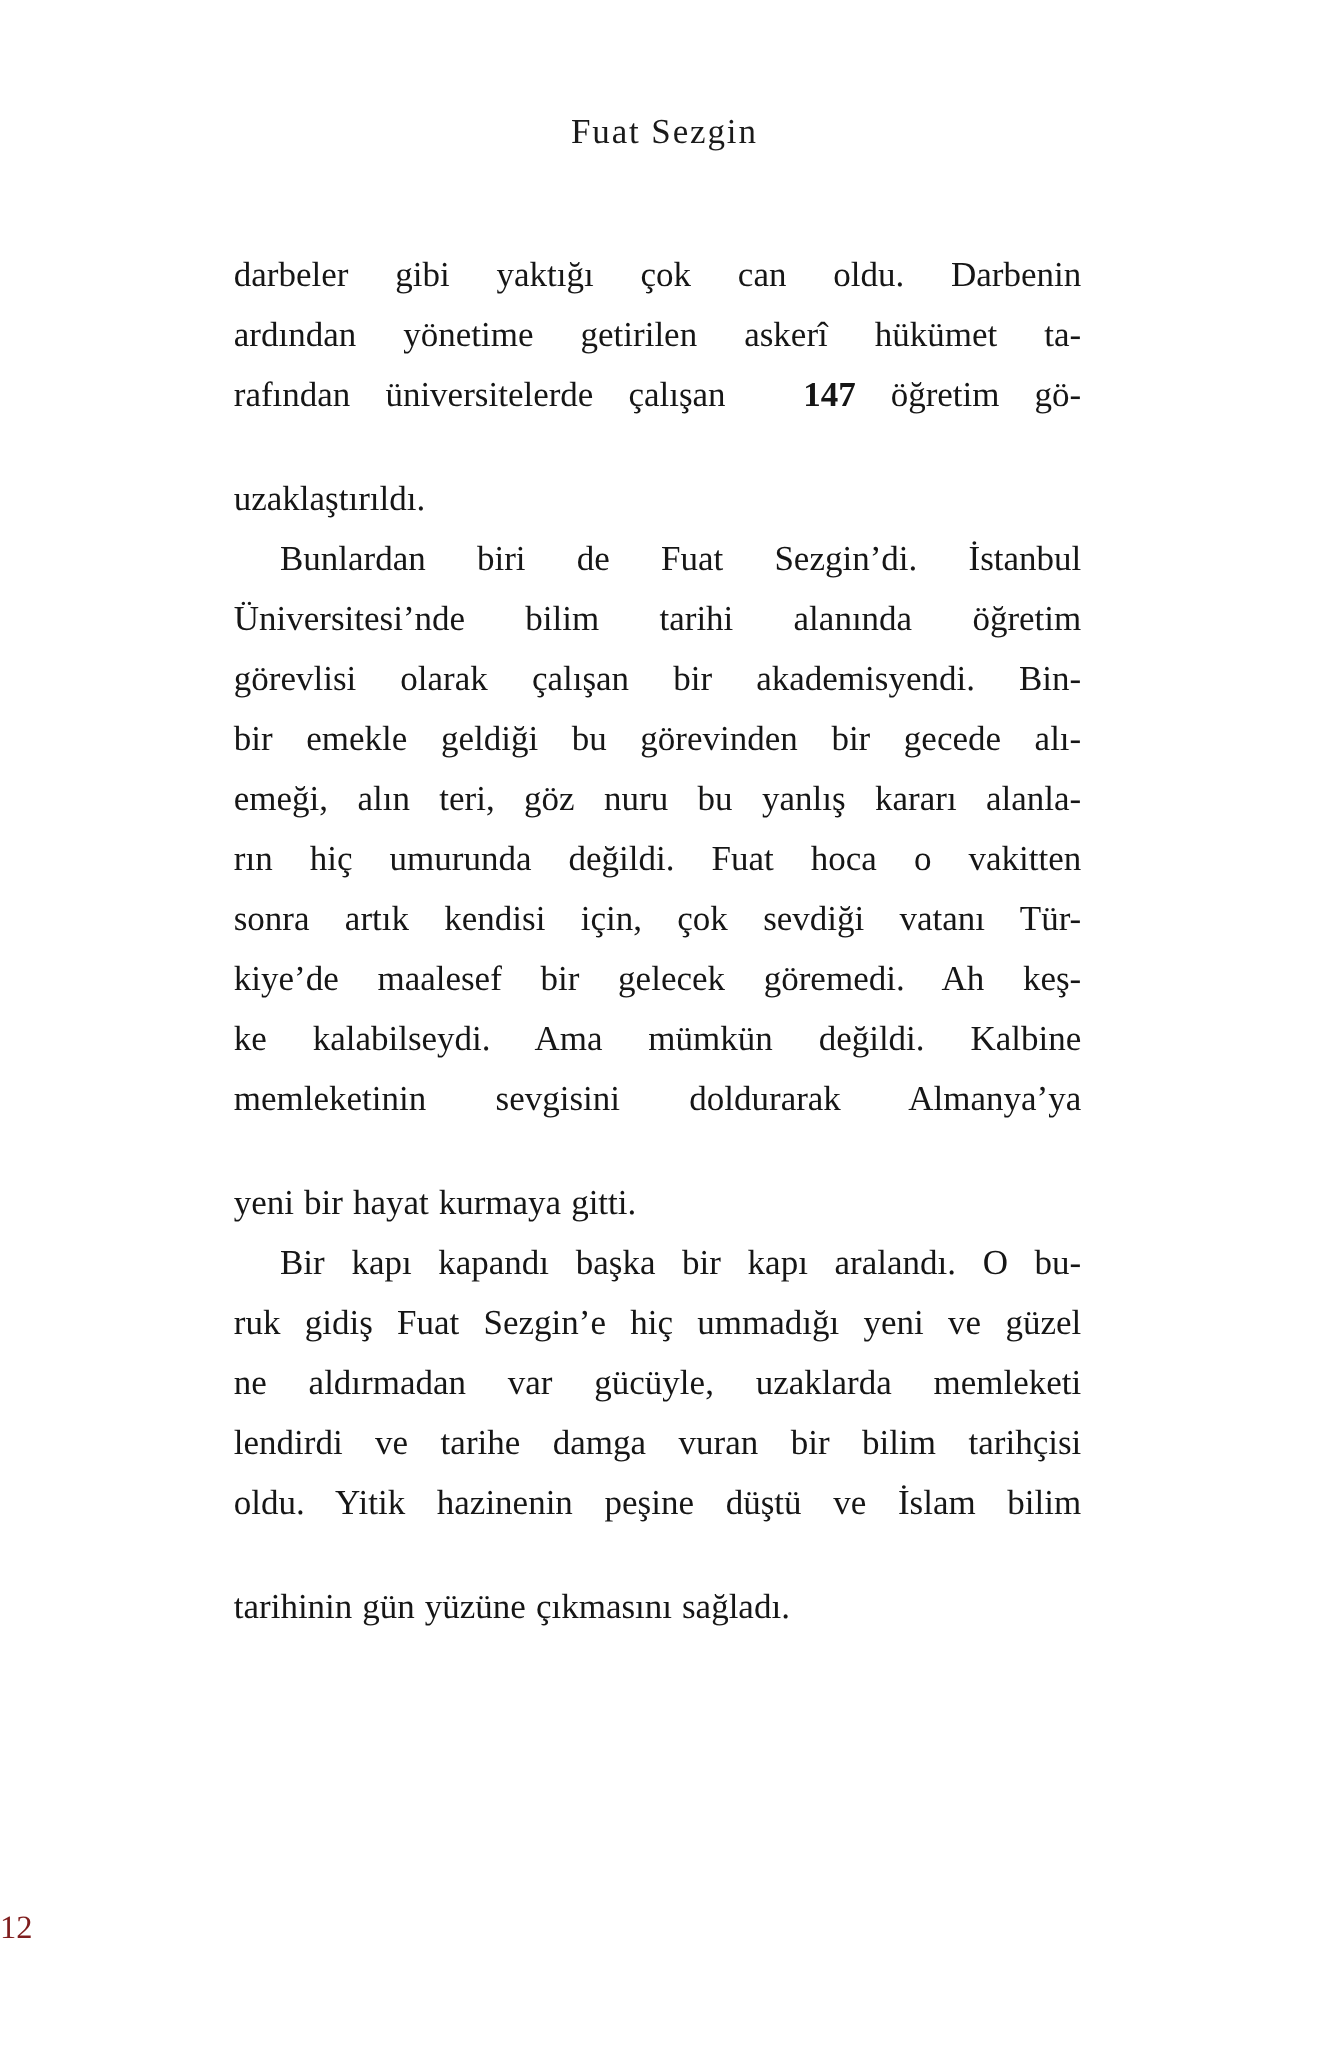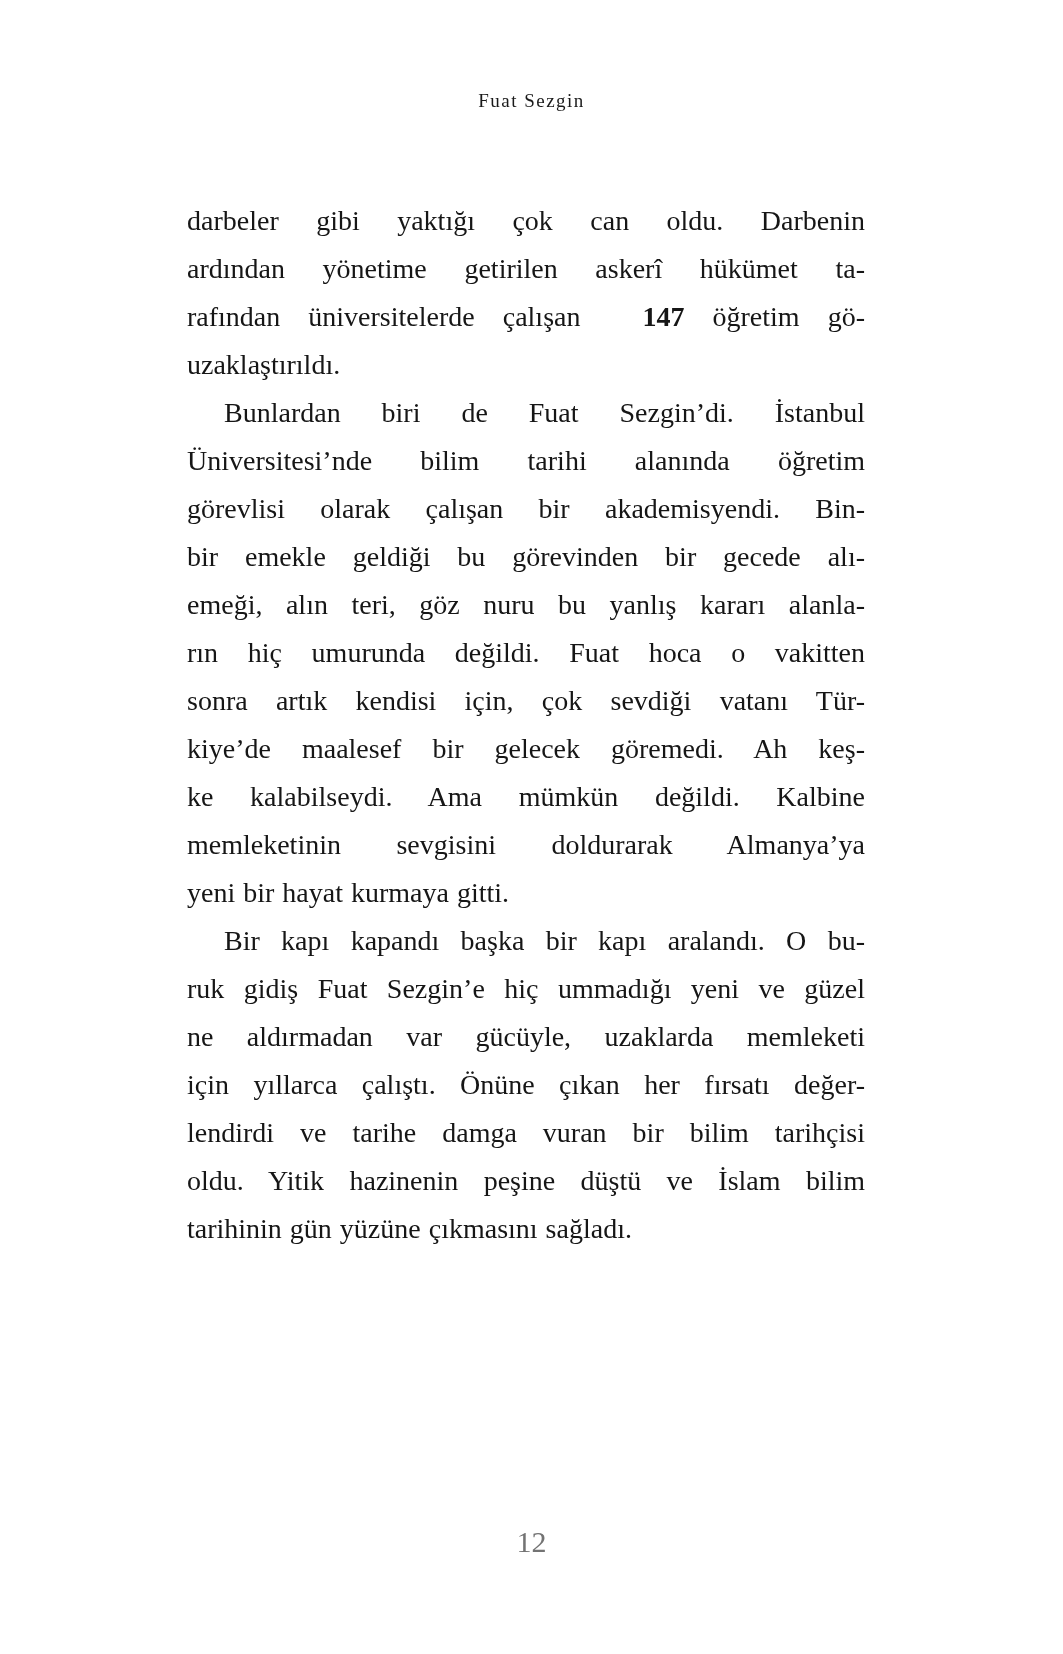--- a/index.html
+++ b/index.html
@@ -18,21 +18,21 @@
   .page {
     position: absolute;
     inset: 0;
   }
   .running-header {
     position: absolute;
     top: 90px;
     left: 0;
     width: 100%;
     text-align: center;
-    font-size: 19px;
+    font-size: 28px;
     letter-spacing: 1.5px;
     color: #1a1a1a;
   }
   .body-text {
     position: absolute;
     left: 187px;
     top: 197px;
     width: 678px;
   }
   .line {
@@ -40,37 +40,38 @@
     line-height: 48px;
     height: 48px;
     white-space: normal;
     text-align: justify;
     text-align-last: justify;
     word-spacing: 1px;
   }
   .line-last {
     text-align: left;
     text-align-last: left;
+    margin-top: 35px;
   }
   .line-indent {
     text-indent: 37px;
   }
   .line strong {
     font-weight: 700;
     margin-left: 34px;
   }
   .page-number {
     position: absolute;
     top: 1527px;
     left: 0;
     width: 100%;
-    text-align: center;
-    font-size: 30px;
+    text-align: left;
+    font-size: 26px;
     line-height: 30px;
-    color: #737373;
+    color: #7f1d1d;
   }
 </style>
 </head>
 <body>
 
 <div class="page">
   <div class="running-header">Fuat Sezgin</div>
 
   <div class="body-text">
       <div class="paragraph">
@@ -89,21 +90,20 @@
         <div class="line"><span>sonra artık kendisi için, çok sevdiği vatanı Tür-</span></div>
         <div class="line"><span>kiye’de maalesef bir gelecek göremedi. Ah keş-</span></div>
         <div class="line"><span>ke kalabilseydi. Ama mümkün değildi. Kalbine</span></div>
         <div class="line"><span>memleketinin sevgisini doldurarak Almanya’ya</span></div>
         <div class="line line-last"><span>yeni bir hayat kurmaya gitti.</span></div>
       </div>
       <div class="paragraph">
         <div class="line line-indent"><span>Bir kapı kapandı başka bir kapı aralandı. O bu-</span></div>
         <div class="line"><span>ruk gidiş Fuat Sezgin’e hiç ummadığı yeni ve güzel</span></div>
         <div class="line"><span>ne aldırmadan var gücüyle, uzaklarda memleketi</span></div>
-        <div class="line"><span>için yıllarca çalıştı. Önüne çıkan her fırsatı değer-</span></div>
         <div class="line"><span>lendirdi ve tarihe damga vuran bir bilim tarihçisi</span></div>
         <div class="line"><span>oldu. Yitik hazinenin peşine düştü ve İslam bilim</span></div>
         <div class="line line-last"><span>tarihinin gün yüzüne çıkmasını sağladı.</span></div>
       </div>
     </div>
 
   <div class="page-number">12</div>
 </div>
 
 </body></html>

